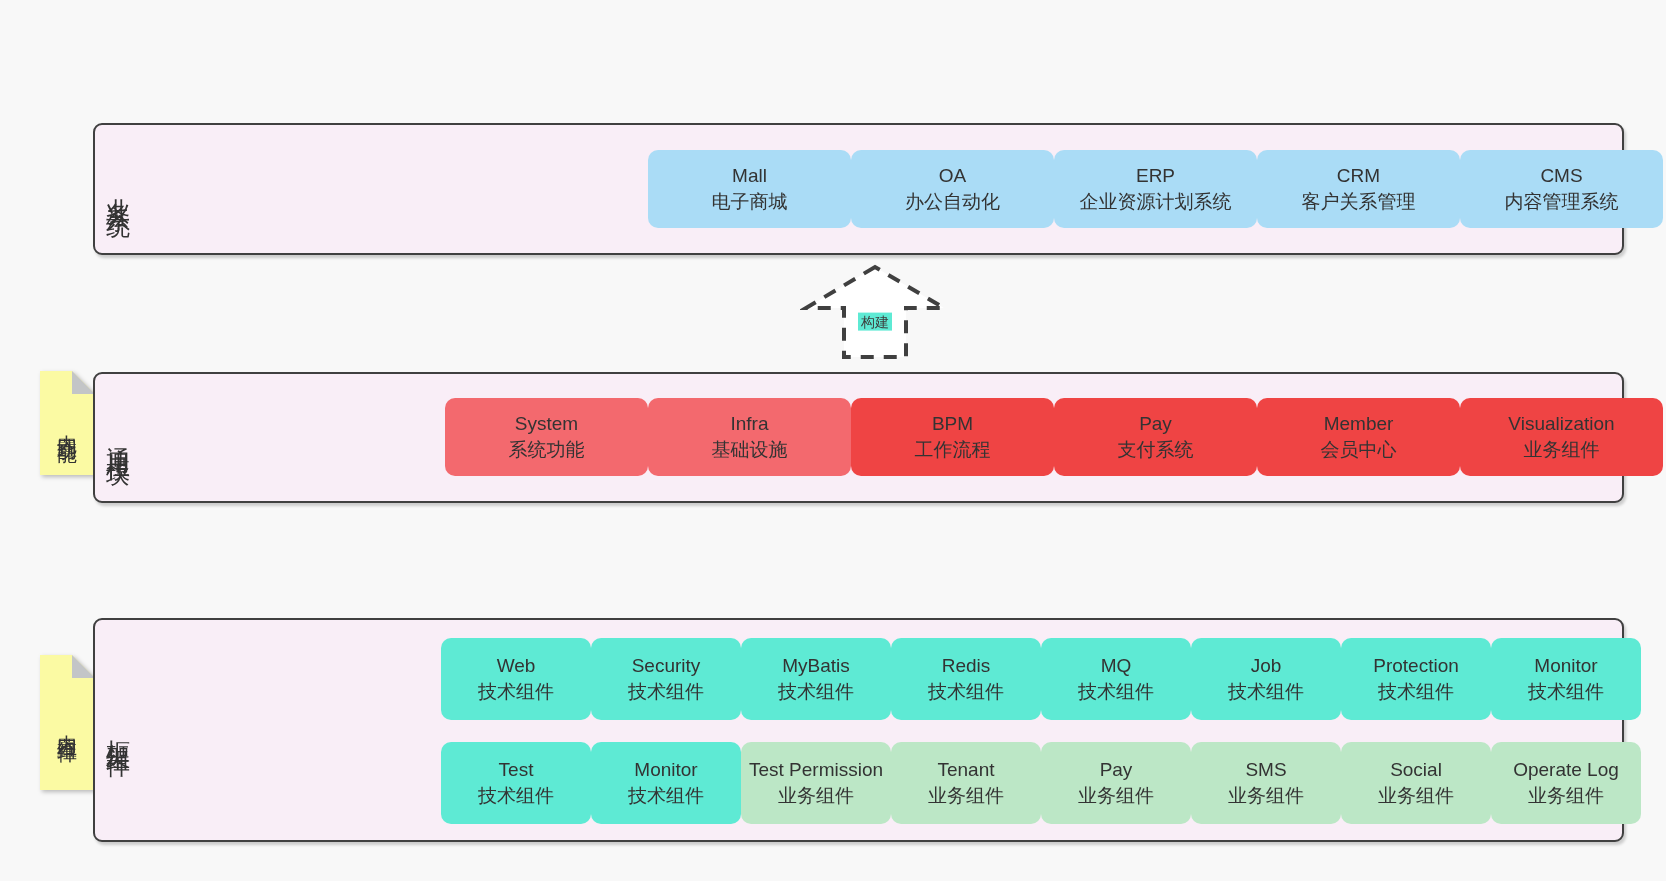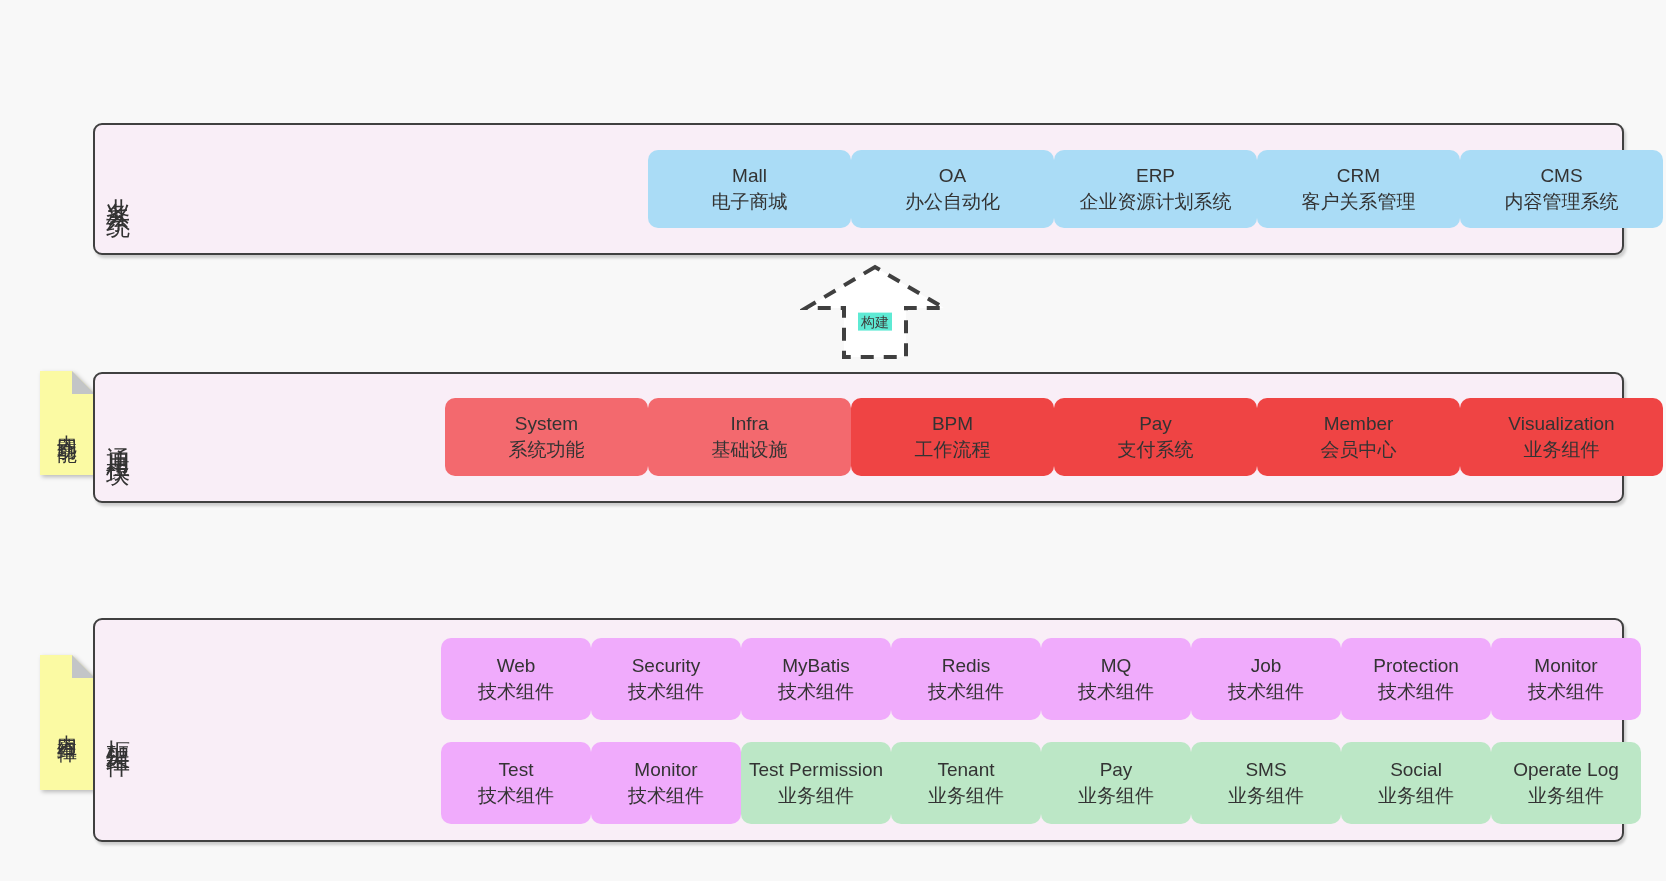--- a/index.html
+++ b/index.html
@@ -40,21 +40,21 @@
   .box{
     display:flex;flex-direction:column;align-items:center;justify-content:center;
     border-radius:10px;text-align:center;color:#333;
     font-size:19px;line-height:26px;box-sizing:border-box;padding:2px 6px;
   }
   .row.six .box{width:203px;height:78px;}
   .row.eight .box{width:150px;height:82px;}
   .blue{background:#aadcf6;}
   .red{background:#f3696e;}
   .pink{background:#ef4444;}
-  .green{background:#f0abfc;}
+  .green{background:#5eead4;}
   .lightgreen{background:#bce7c6;}
   
   .note{
     position:absolute;left:40px;width:55px;z-index:1;
     filter:drop-shadow(2px 2px 2px rgba(0,0,0,0.25));
   }
   #note-functions{top:371px;height:104px;}
   #note-components{top:655px;height:135px;}
   .note-body{
     position:absolute;inset:0;background:#fbfaa3;

